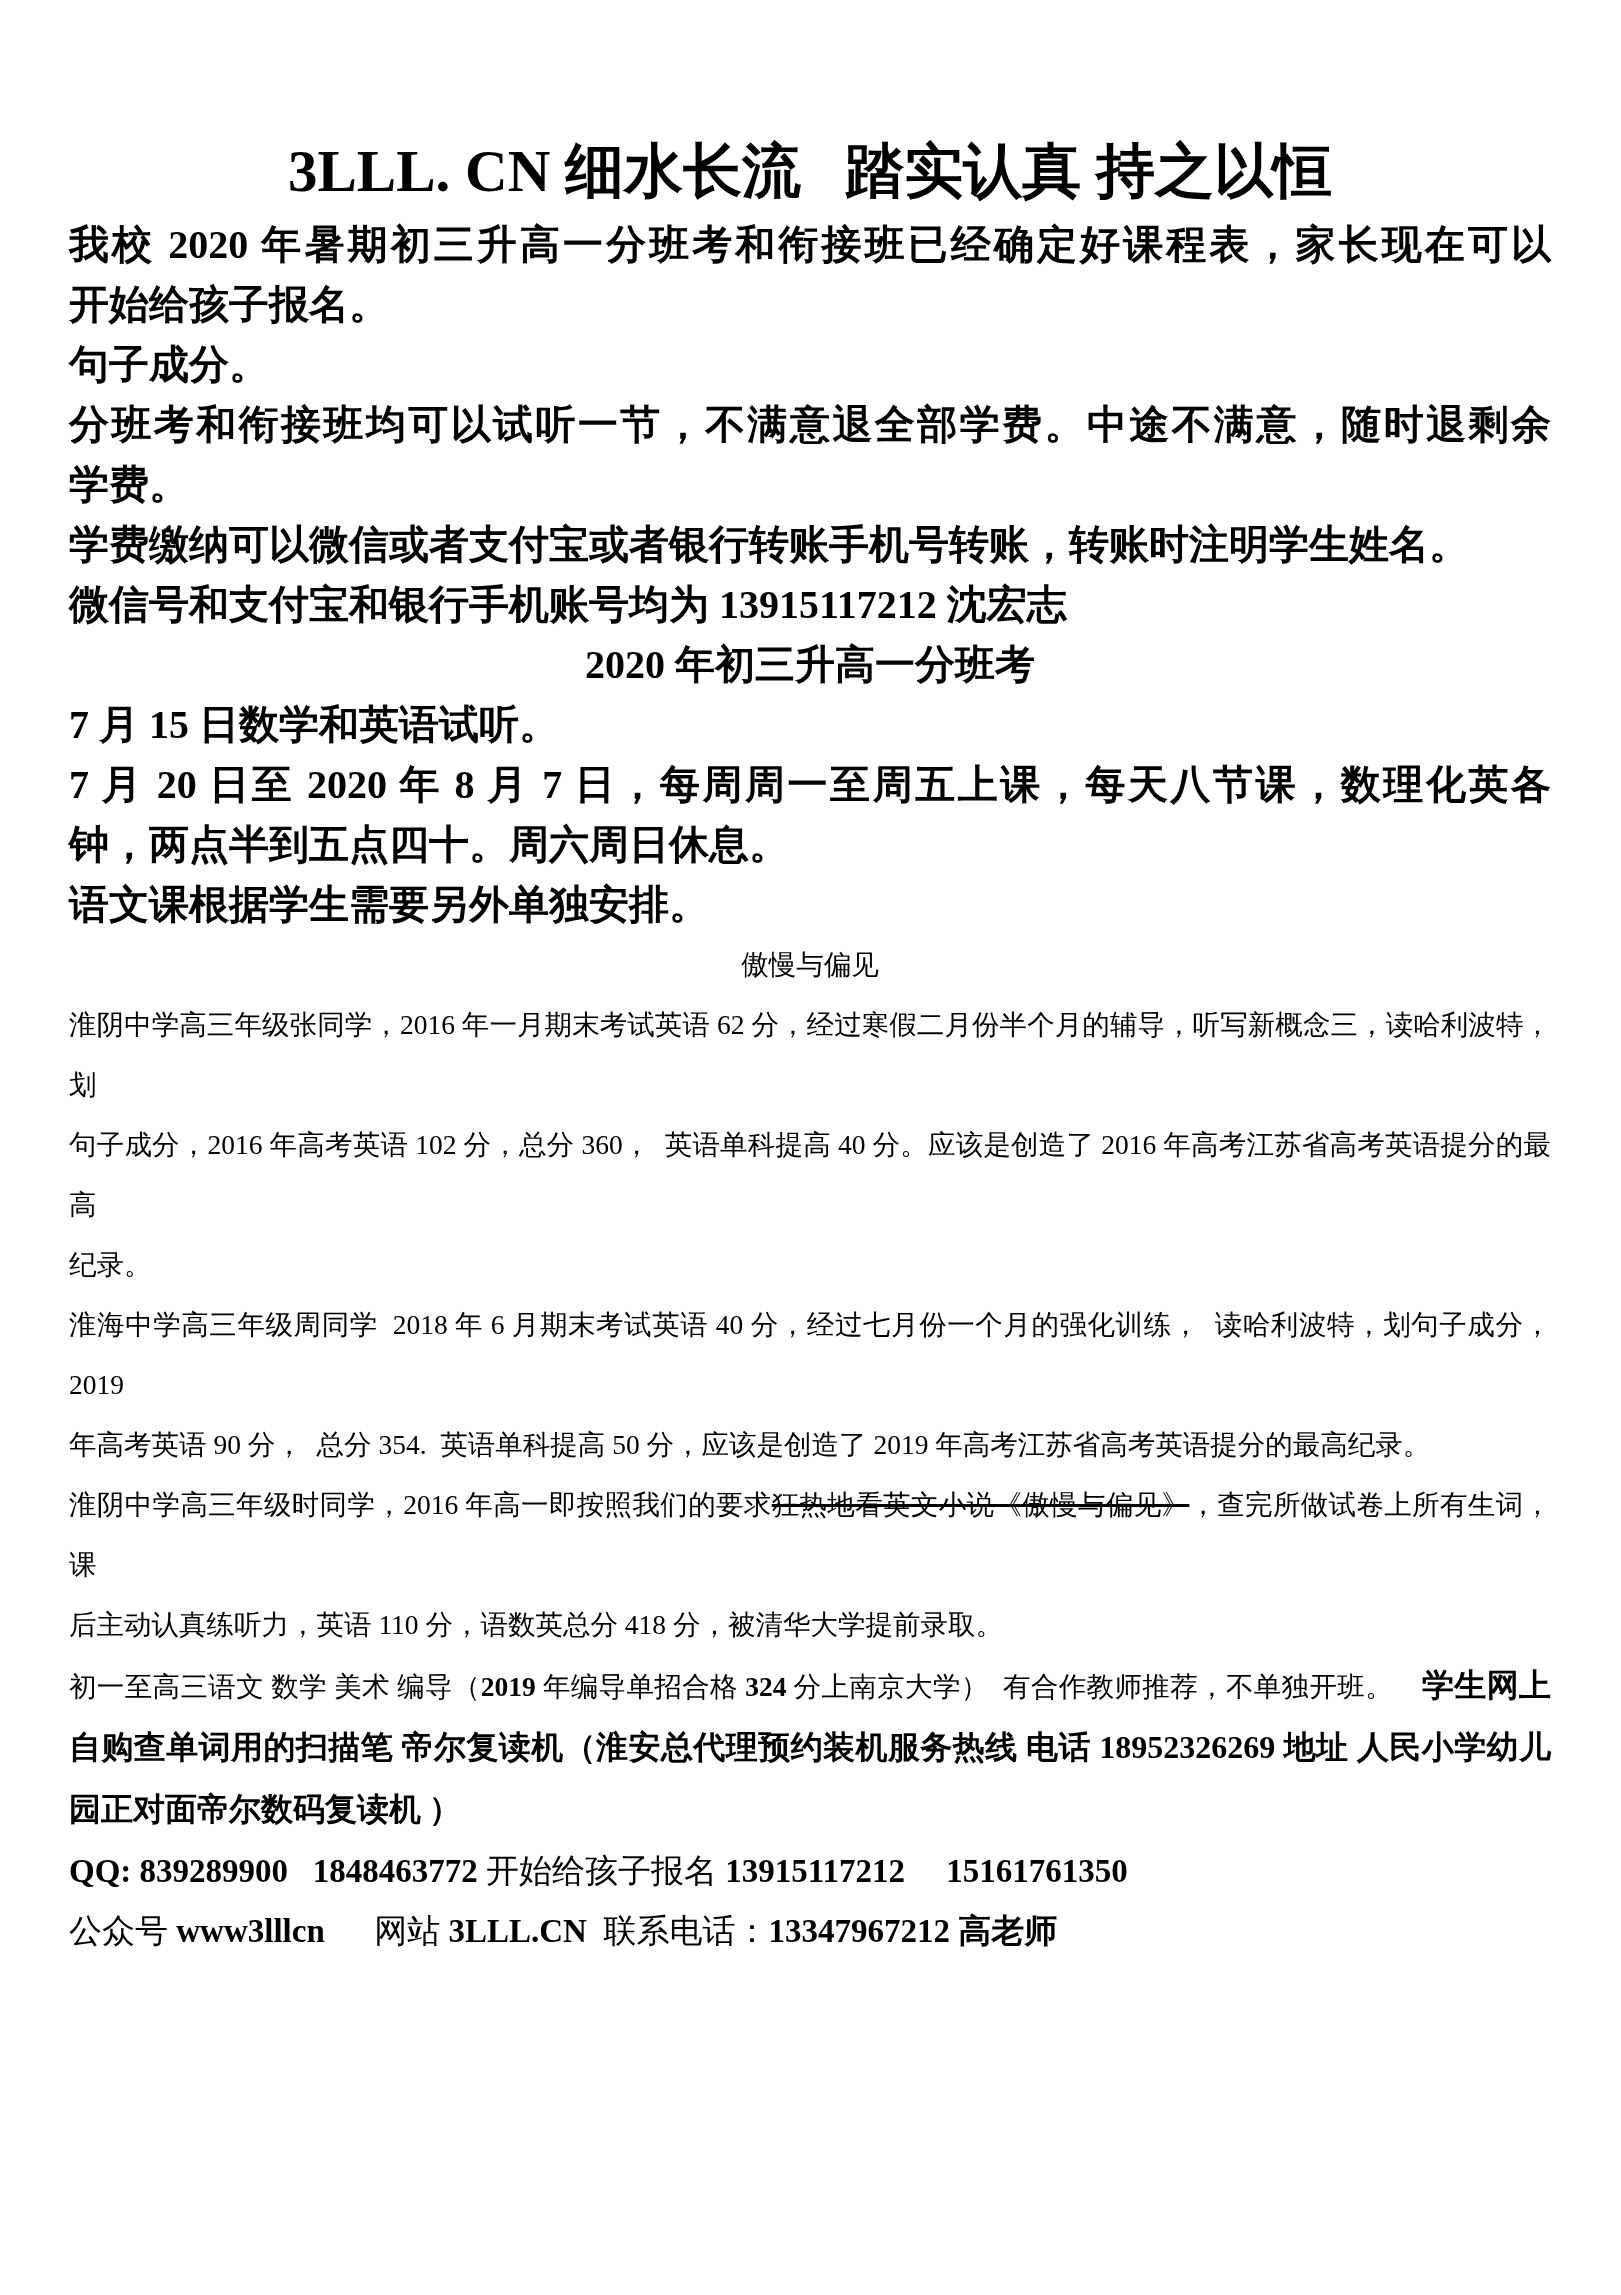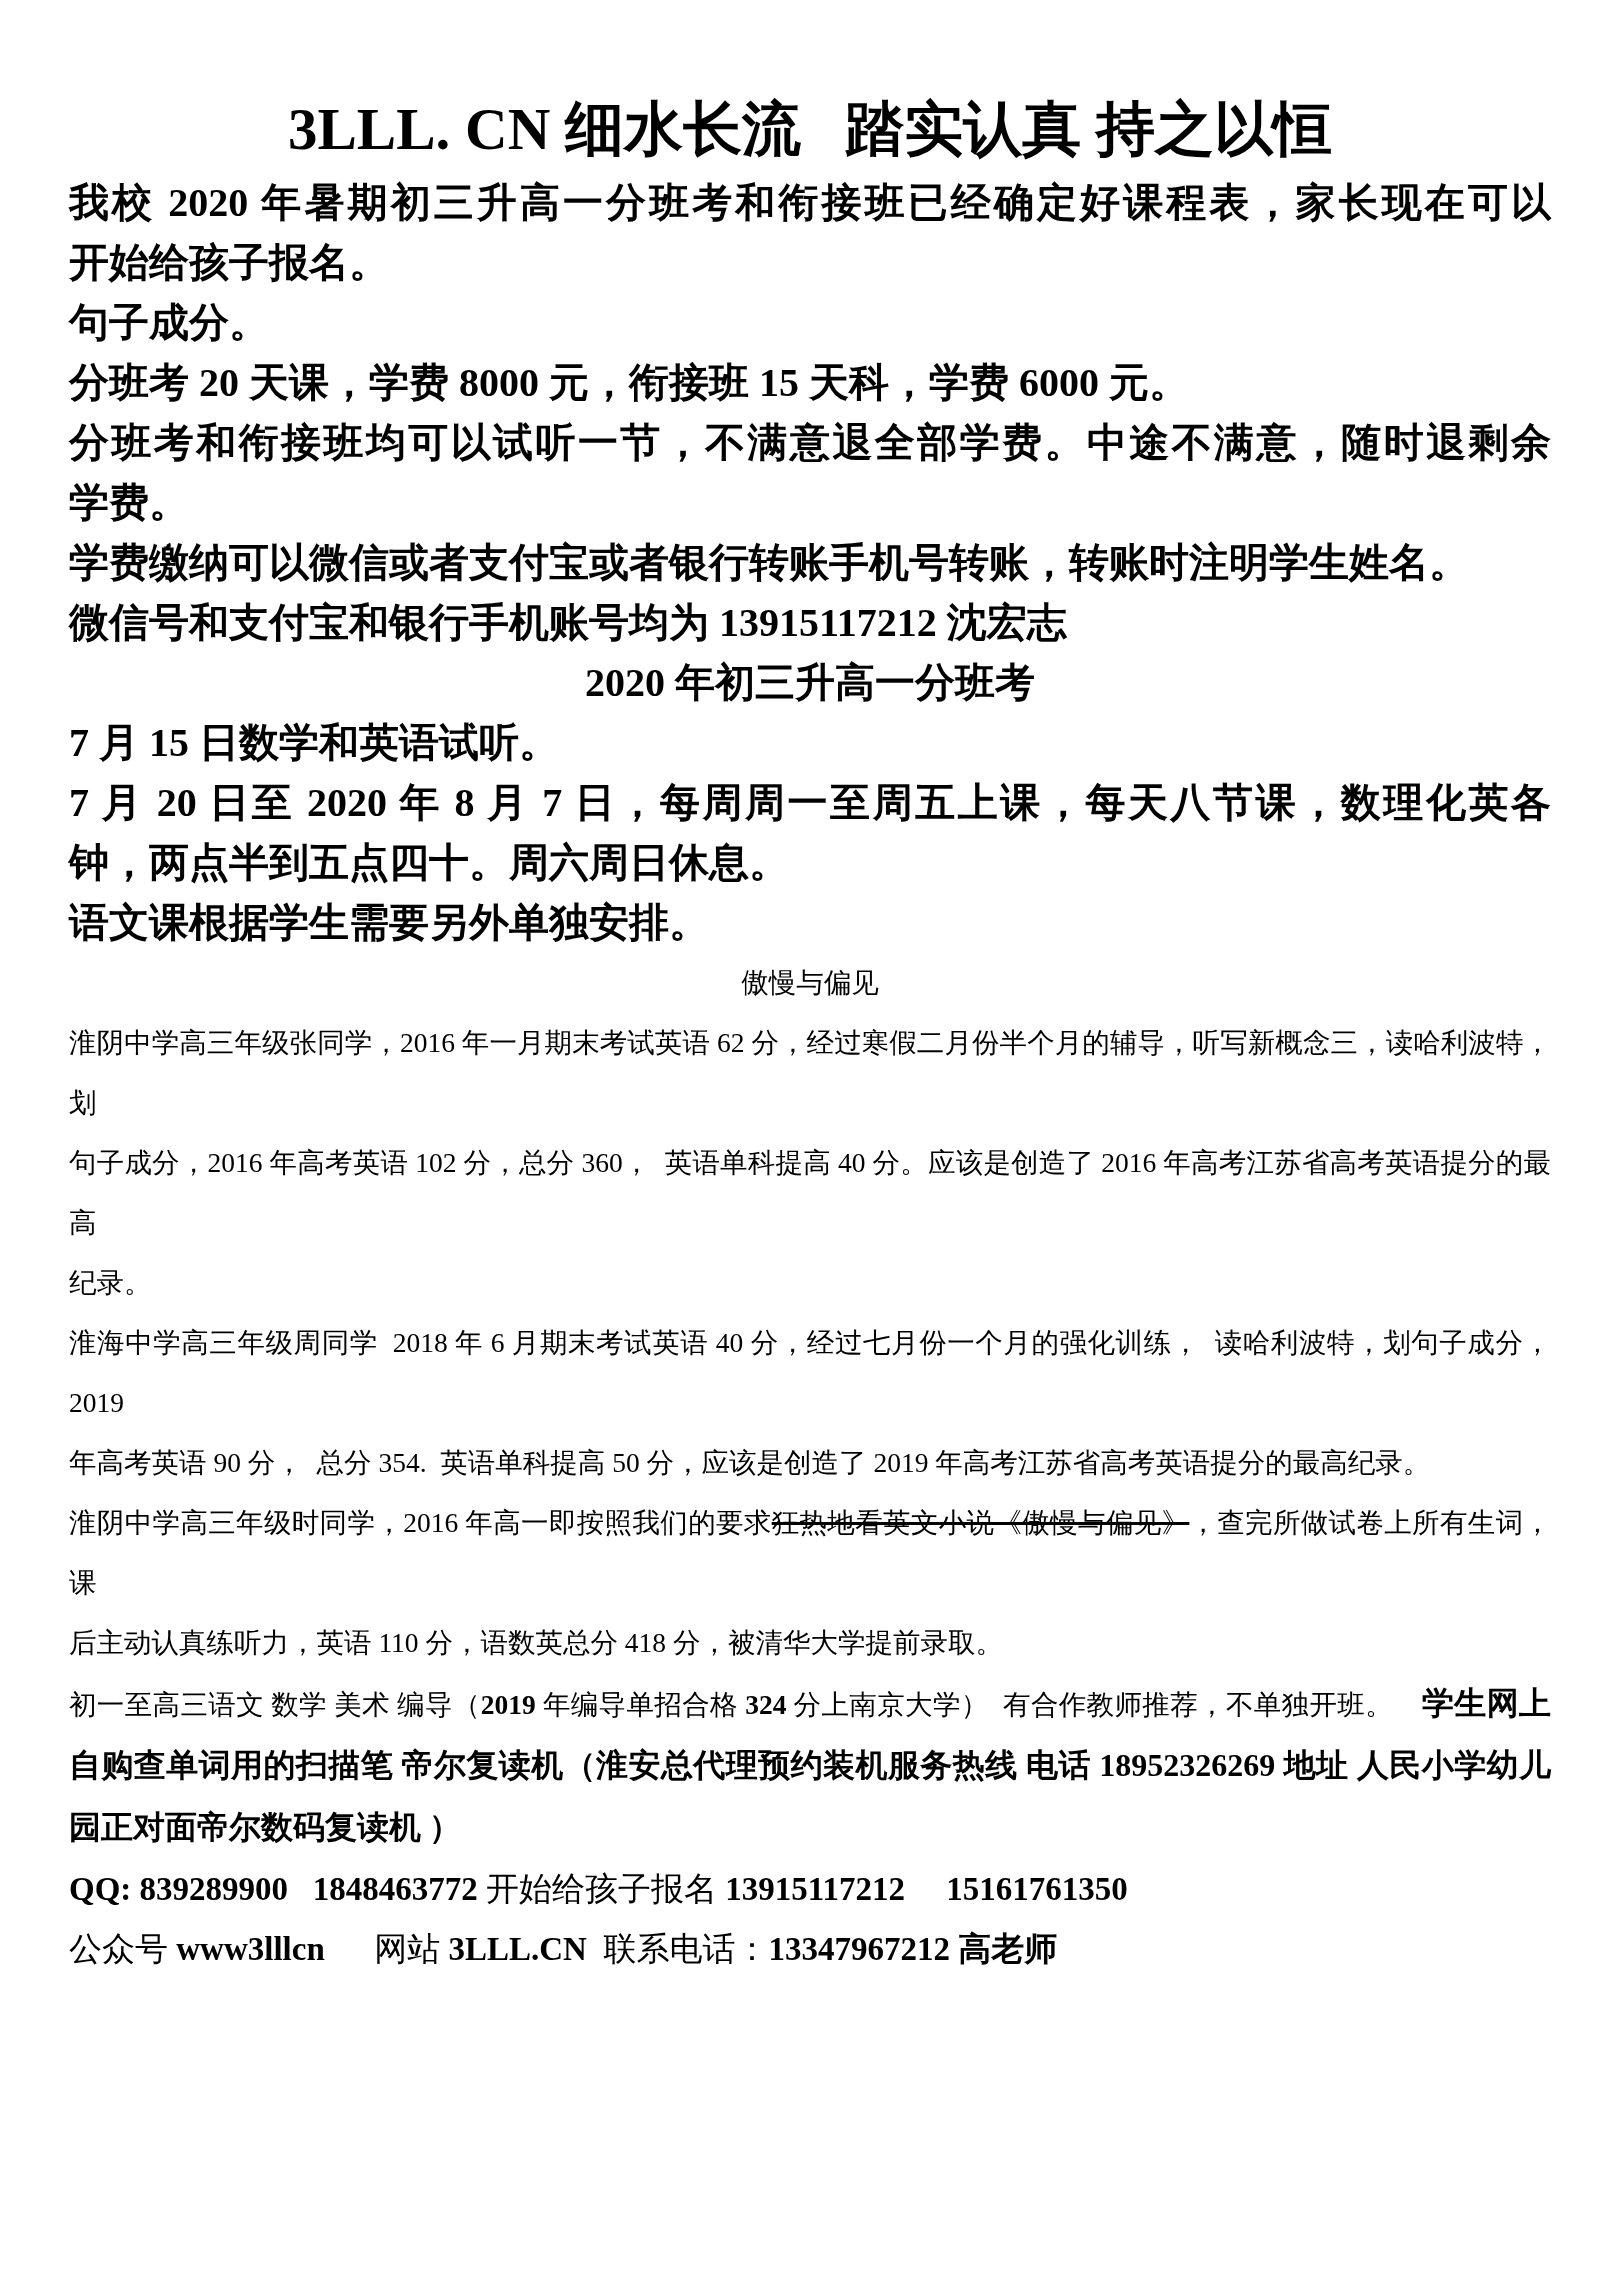--- a/index.html
+++ b/index.html
@@ -9,20 +9,21 @@
     overflow: hidden;
     color: #000000;
     font-family: "Liberation Serif", "DejaVu Serif", serif;
   }
   .page {
     box-sizing: border-box;
     width: 1621px;
     height: 1896px;
     padding: 86px 70px 0 69px;
     background: #ffffff;
+    margin-top: 42px;
   }
   .title {
     margin: 0 0 1.4px 0;
     font-size: 59px;
     font-weight: 700;
     line-height: 86px;
     text-align: center;
     white-space: pre-wrap;
   }
   .block { margin: 0; }
@@ -59,23 +60,20 @@
 
 <div class="page">
   <h1 class="title">3LLL. CN 细水长流   踏实认真 持之以恒</h1>
 
   <div class="block body">
       <div class="line">我校 2020 年暑期初三升高一分班考和衔接班已经确定好课程表，家长现在可以</div>
       <div class="line">开始给孩子报名。</div>
     </div>
   <div class="block body">
       <div class="line">句子成分。</div>
-    </div>
-  <div class="block body">
-      <div class="line">分班考 20 天课，学费 8000 元，衔接班 15 天科，学费 6000 元。</div>
     </div>
   <div class="block body">
       <div class="line">分班考和衔接班均可以试听一节，不满意退全部学费。中途不满意，随时退剩余</div>
       <div class="line">学费。</div>
     </div>
   <div class="block body">
       <div class="line">学费缴纳可以微信或者支付宝或者银行转账手机号转账，转账时注明学生姓名。</div>
     </div>
   <div class="block body">
       <div class="line">微信号和支付宝和银行手机账号均为 13915117212 沈宏志</div>

